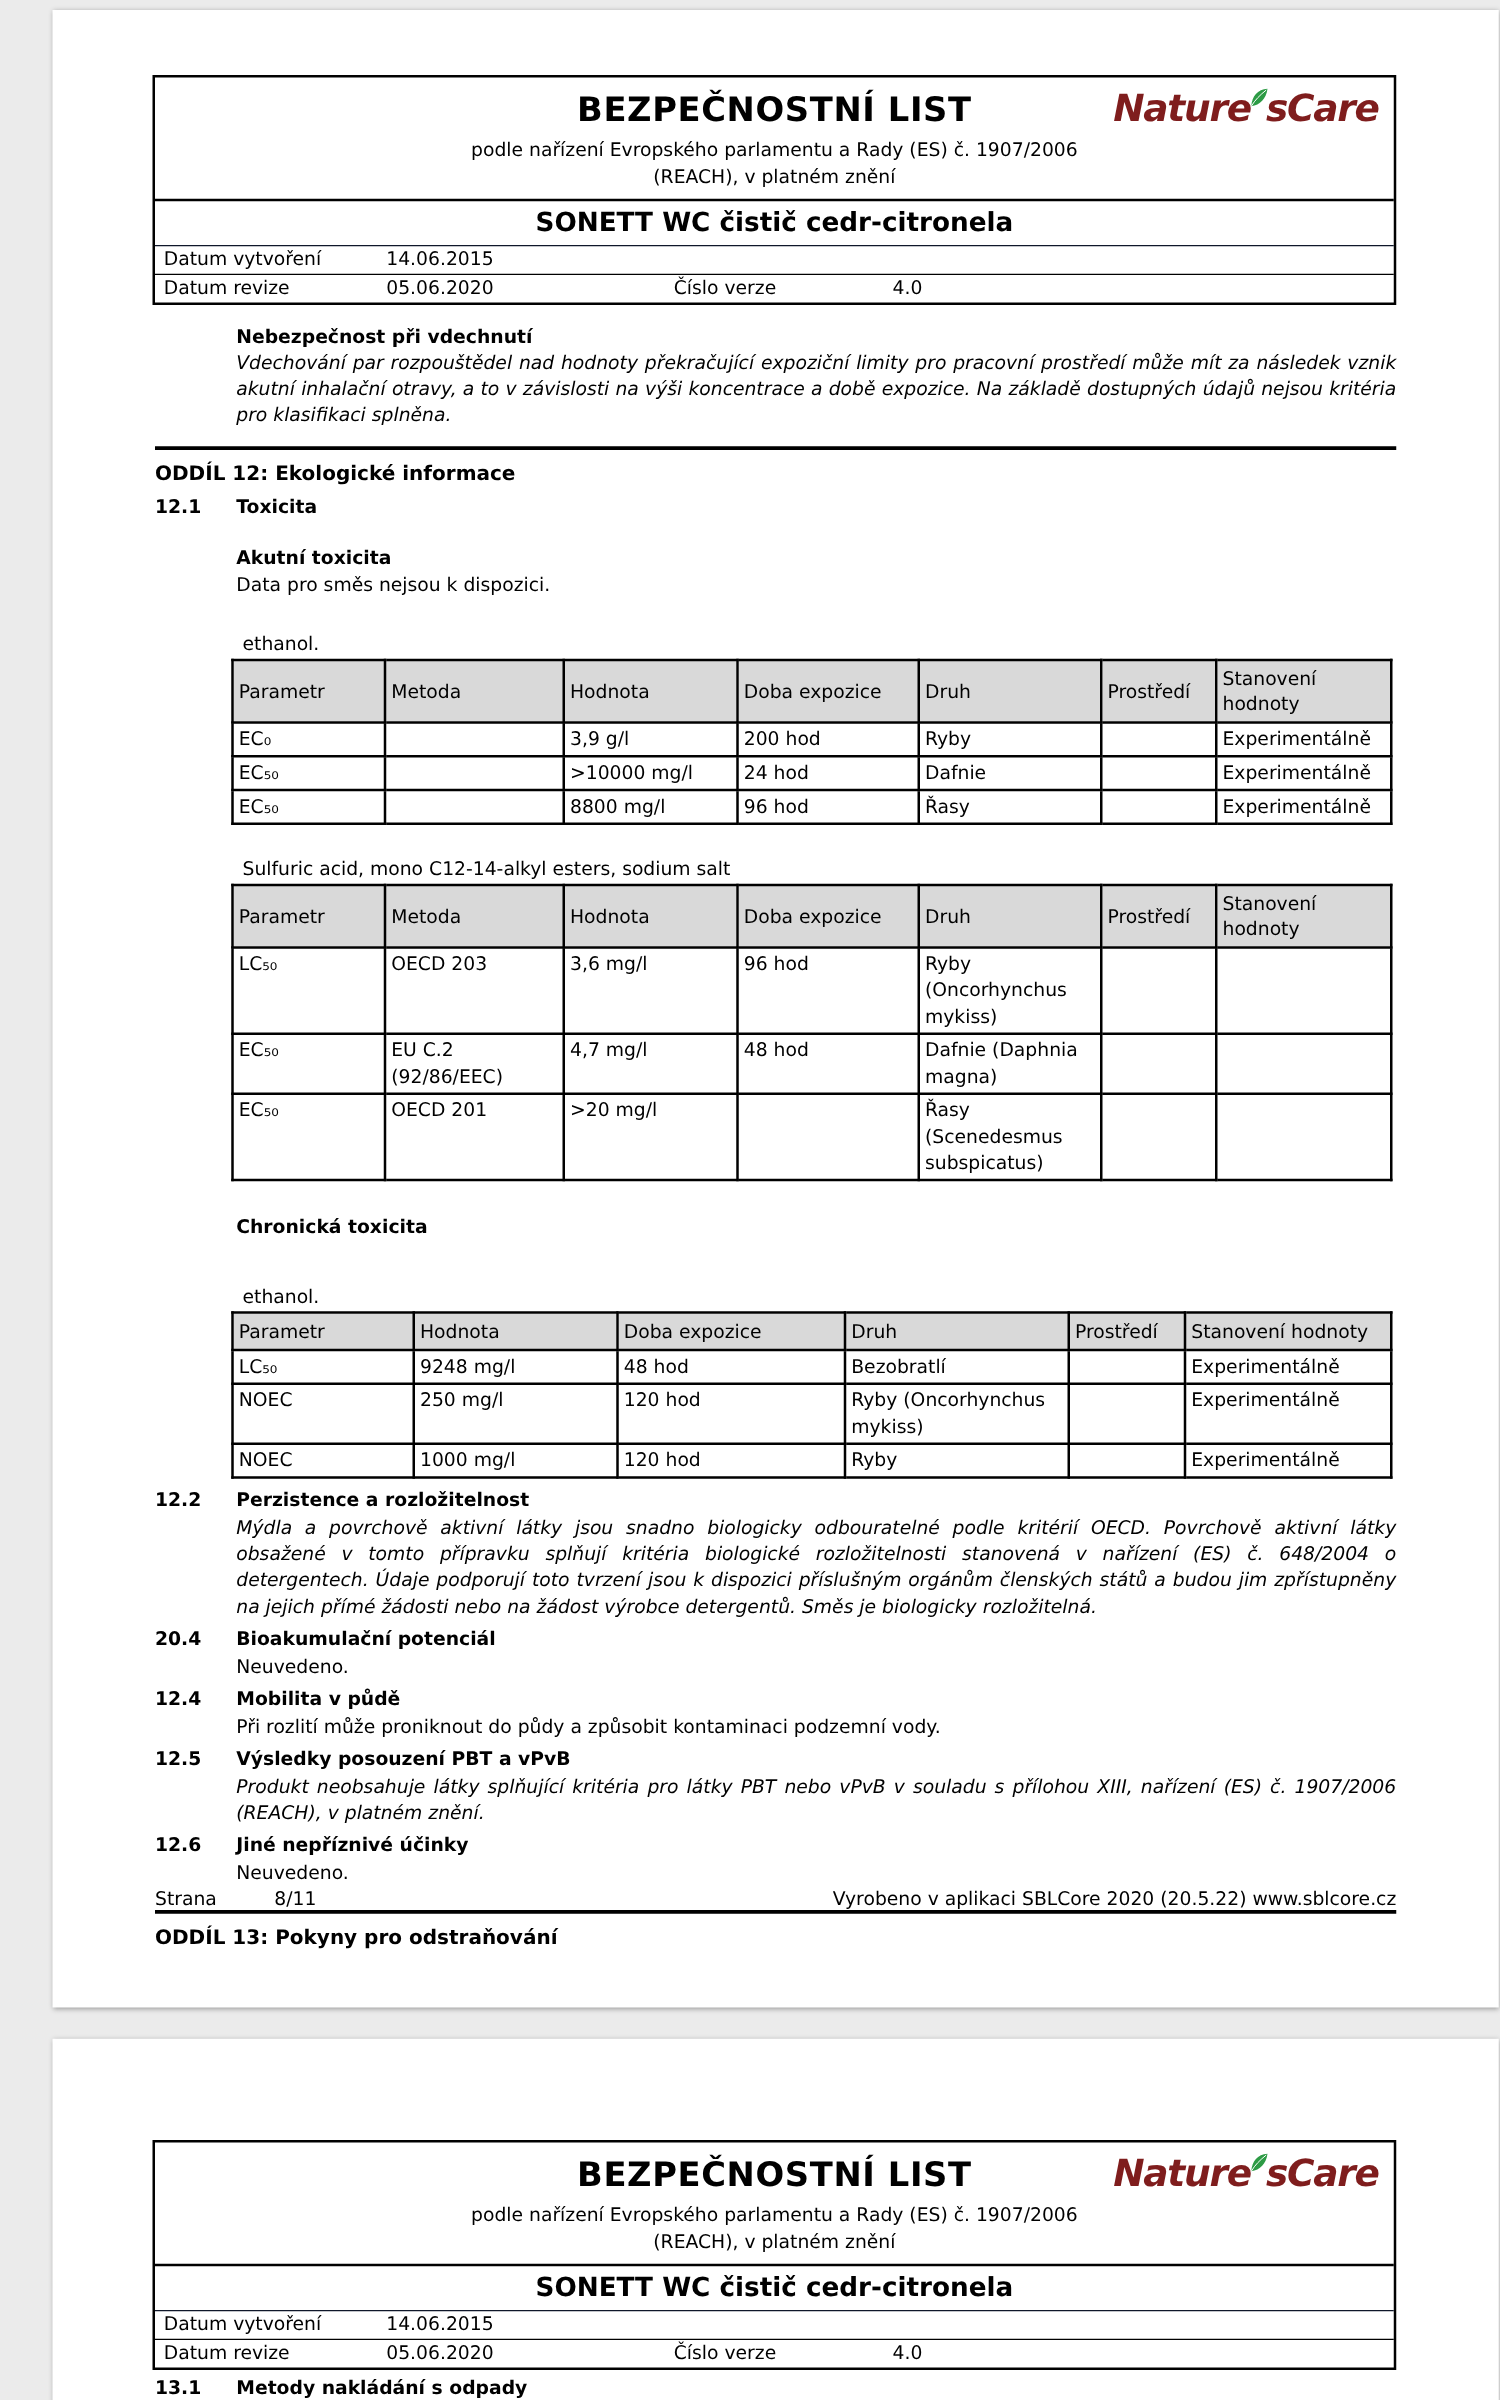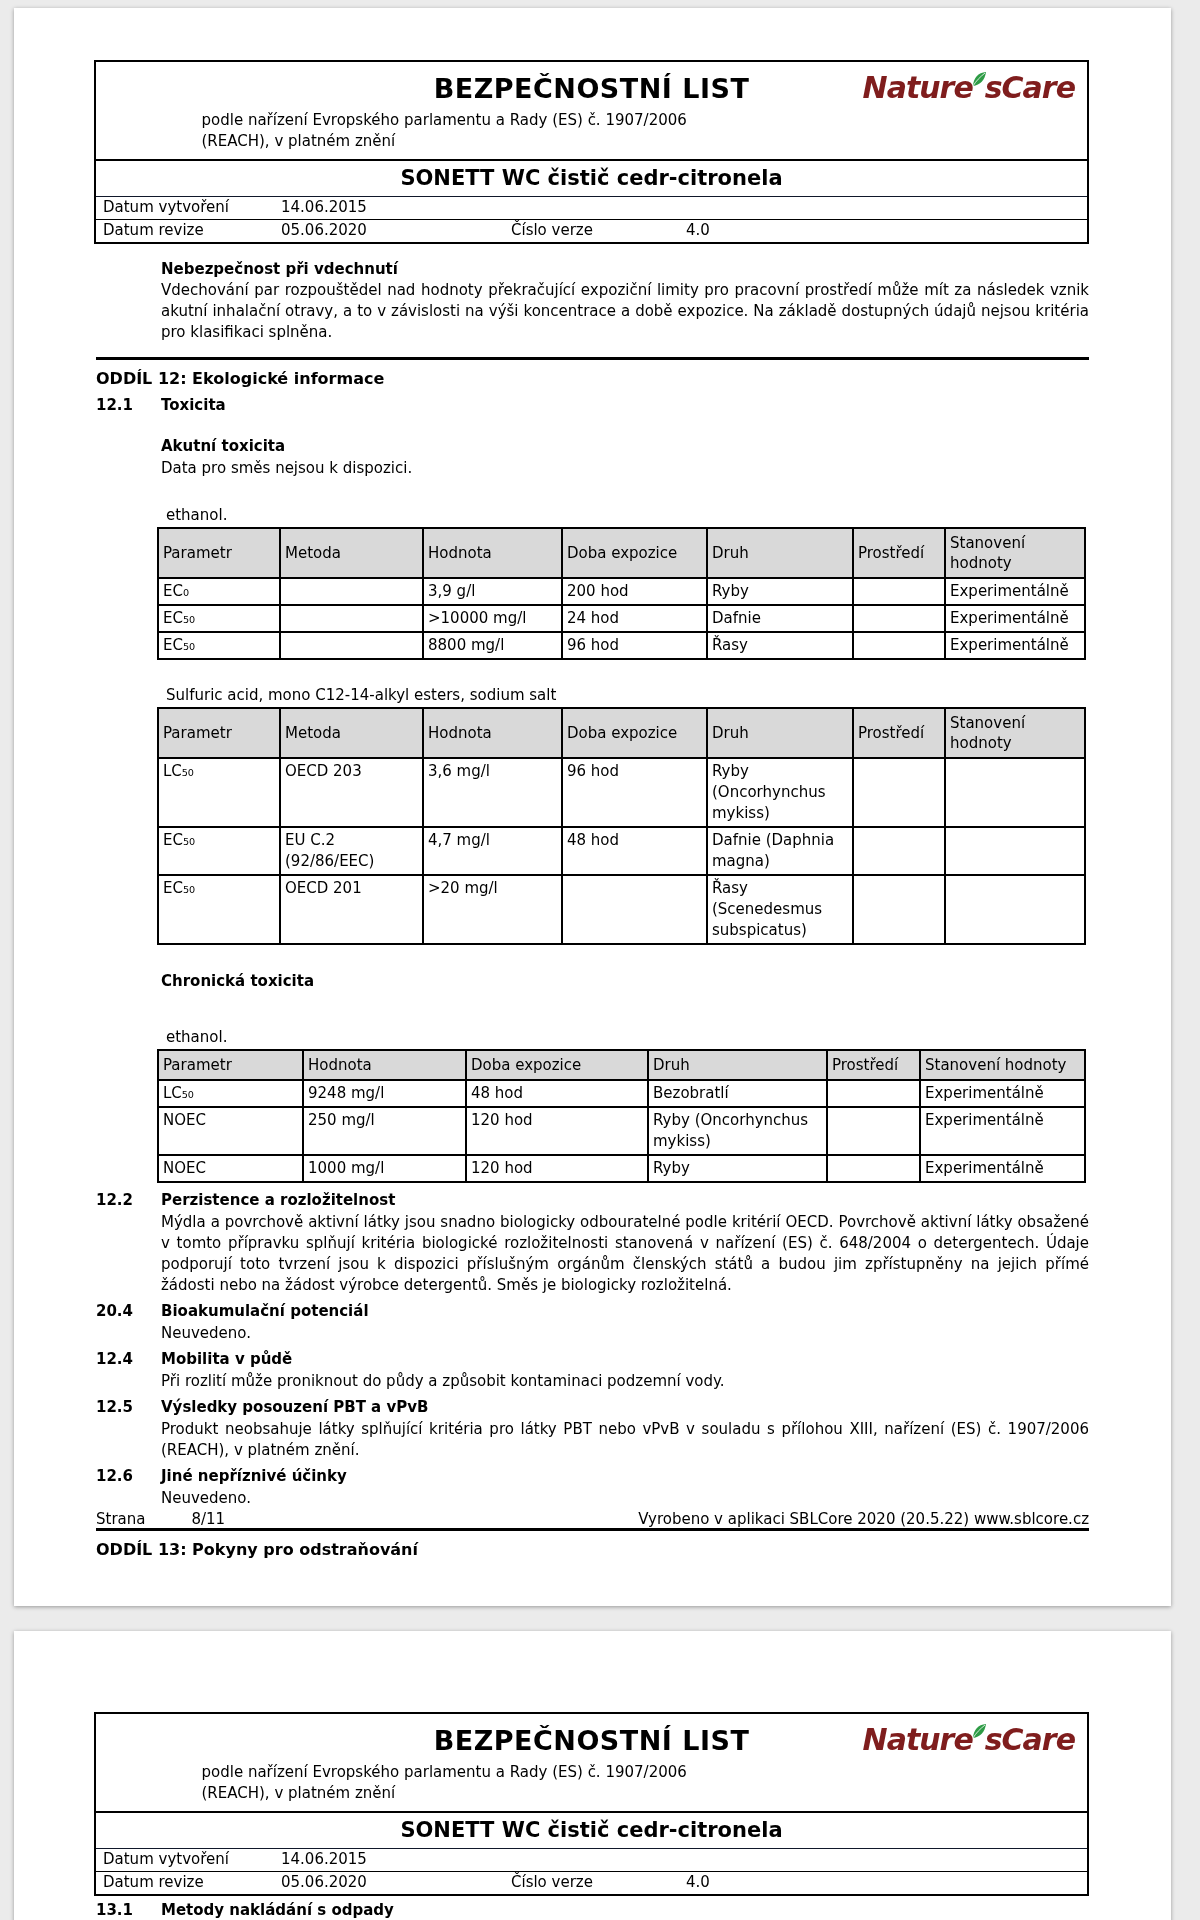--- a/index.html
+++ b/index.html
@@ -2,48 +2,48 @@
 <html><head>
 <meta charset="utf-8">
 <style>
   html,body { margin:0; padding:0; }
   .screen {
     position:relative; width:1200px; height:1920px; overflow:hidden;
     background:#ebebeb;
     font-family:"DejaVu Sans","Liberation Sans",sans-serif; color:#000;
   }
   .page {
-    position:absolute; left:14px; width:1157px; background:#fff;
+    position:absolute; left:42px; width:1157px; background:#fff;
     box-shadow:0 1px 4px rgba(0,0,0,.35);
   }
   #page-1 { top:8px; height:1598px; }
   #page-2 { top:1631px; height:310px; }
 
   
   .doc-header { margin-left:80px; width:995px; border:2px solid #000; box-sizing:border-box; background:#fff; }
   #page-1 .doc-header { margin-top:52px; }
   #page-2 .doc-header { margin-top:81px; }
   .hdr-top { position:relative; height:97px; }
   .hdr-title { margin:0 auto; padding-top:11px; width:780px; text-align:center;
                font-size:27px; font-weight:bold; letter-spacing:.5px; }
-  .hdr-sub { margin:6px auto 0; width:780px; font-size:15px; line-height:21px; }
+  .hdr-sub { margin:6px auto 0; width:780px; text-align:center; font-size:15px; line-height:21px; }
   .logo { position:absolute; top:8px; right:12px; font-size:30px; font-weight:bold; font-style:italic;
           color:#7f1d1d; letter-spacing:-1px; white-space:nowrap; }
   .logo .leaf { position:relative; top:-11px; margin:0 -2px 0 -1px; transform:rotate(6deg); }
   .hdr-product { border-top:2px solid #000; border-bottom:1px solid #0f172a; height:35px; line-height:35px;
                  text-align:center; font-weight:bold; font-size:21px; }
   .hdr-dates { font-size:15px; }
   .hdr-date-row { display:grid; grid-template-columns:178px 230px 175px auto;
                   padding:1px 0 1px 7px; height:20px; line-height:19px; }
   .hdr-date-row.second { border-top:1px solid #000; }
 
   
   .subhead { margin:16px 0 0 147px; font-weight:bold; font-size:15px; }
   .body-text { margin:2px 0 0 147px; width:928px; font-size:15px; line-height:21px; }
-  .just { text-align:justify; }
+  .just { text-align:justify;font-style:italic; }
   .rule { margin:14px 0 0 82px; width:993px; height:3px; background:#000; }
   .oddil { margin:9px 0 0 82px; font-weight:bold; font-size:16px; }
   .sec { margin-left:82px; display:grid; grid-template-columns:65px 928px; font-size:15px; }
   .sec .num, .sec .t { font-weight:bold; line-height:21px; }
   .sec .b { font-weight:normal; line-height:21px; margin-top:1px; }
   .substance { margin:27px 0 0 152px; font-size:15px; }
 
   
   .tox-table { margin:3px 0 0 143px; border-collapse:collapse; table-layout:fixed; width:927px; font-size:15px; }
   .tox-table th, .tox-table td { border:2px solid #000; padding:2px 4px; text-align:left;

